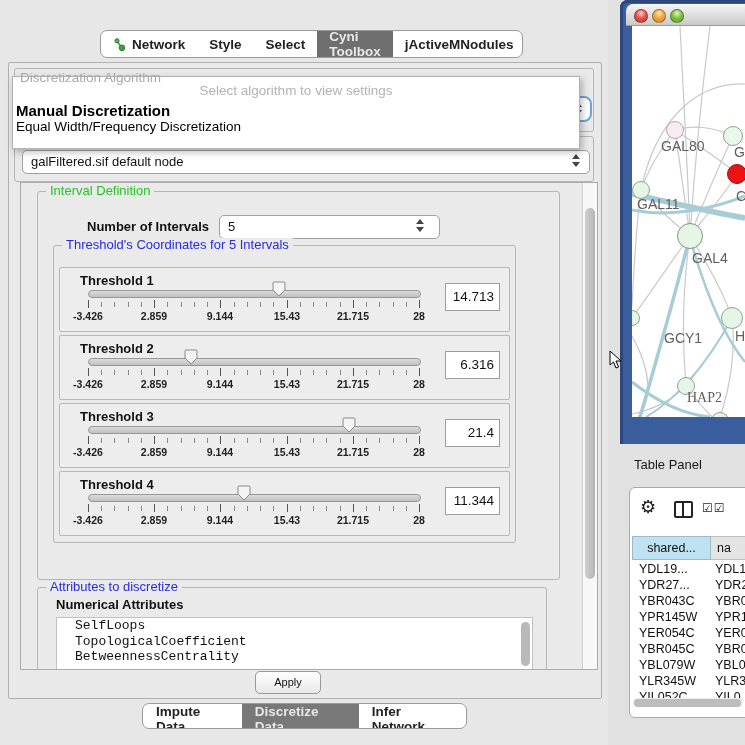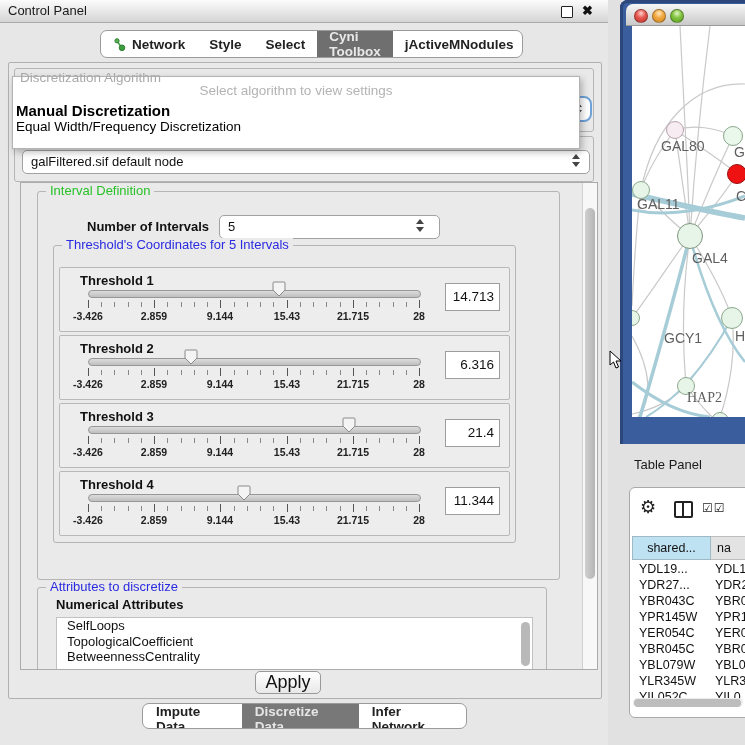--- a/index.html
+++ b/index.html
@@ -62,24 +62,24 @@
   .thr-label{left:20px;top:5px;}
   .track{left:28px;top:22px;width:331px;height:6px;background:linear-gradient(#dcdcdc,#bfbfbf);border:1px solid #979797;border-radius:4px;}
   .handle{top:13px;z-index:2;}
   .ticks-minor{left:28px;top:34px;width:333px;height:5px;background:repeating-linear-gradient(90deg,#888 0,#888 1px,transparent 1px,transparent 13.24px);}
   .ticks-major{left:28px;top:32px;width:333px;height:8px;background:repeating-linear-gradient(90deg,#555 0,#555 1px,transparent 1px,transparent 66.2px);}
   .tick-lab{position:absolute;top:42px;transform:translateX(-50%);font-size:10.5px;font-weight:bold;color:#222;white-space:nowrap;}
   .valbox{left:385px;top:15px;width:48px;height:26px;background:#fff;border:1px solid #9d9d9d;font-size:13.5px;line-height:26px;text-align:right;padding-right:5px;}
 
   .attr-group{left:16px;top:404px;width:508px;height:100px;}
   .attr-list{left:35px;top:434px;width:475px;height:51px;background:#fff;border:1px solid #c2c2c2;overflow:hidden;}
-  .attr-item{font-size:13px;line-height:15.5px;padding-left:10px;white-space:nowrap;}
+  .attr-item{font-size:13px;line-height:15.5px;padding-left:18px;white-space:nowrap;font-family:Liberation Mono, monospace;}
   .list-sb{position:absolute;right:2px;top:4px;width:9px;height:44px;background:#b9b9b9;border-radius:5px;}
 
-  .apply-btn{left:255px;top:671px;width:64px;height:21px;background:linear-gradient(#ffffff,#e8e8e8);border:1px solid #999;border-radius:5px;font-size:18px;text-align:center;line-height:21px;}
+  .apply-btn{left:255px;top:671px;width:64px;height:21px;background:linear-gradient(#ffffff,#e8e8e8);border:1px solid #999;border-radius:5px;font-size:11px;text-align:center;line-height:21px;}
 
   .bottom-tabs{left:142px;top:703px;width:323px;height:24px;background:#fff;border:1px solid #9b9b9b;border-radius:7px;display:flex;overflow:hidden;}
   .btab{display:flex;align-items:flex-start;padding:0 13px;font-size:13.5px;font-weight:bold;color:#222;}
   .btab.active{background:#787878;color:#e6e6e6;}
 
   
   .right-col{left:608px;top:0;width:137px;height:745px;background:#e1e1e1;}
 
   .net-window{left:620px;top:0;width:125px;height:444px;background:#3a5d9e;border-radius:8px 0 0 0;box-shadow:inset 3px 0 0 #2c477c, inset 0 3px 0 #2c477c;}
   .net-titlebar{left:626px;top:4px;width:119px;height:21px;background:linear-gradient(#f6f6f6,#c9c9c9);border-radius:7px 0 0 0;border-bottom:1px solid #9a9a9a;}
@@ -108,25 +108,20 @@
 
   .cursor{left:609px;top:350px;z-index:50;}
 </style>
 </head>
 <body>
 
 <div id="root">
 
   <div class="abs cp">
 
-    <div class="abs cp-titlebar">
-      <div class="abs cp-title">Control Panel</div>
-      <div class="abs float-ico"></div>
-      <div class="abs close-ico">✖</div>
-    </div>
 
     <div class="abs tabbar">
       <div class="tab">
         <svg class="net-ico" width="13" height="13" viewBox="0 0 13 13">
           <line x1="4" y1="3" x2="9" y2="10" stroke="#3f9e3f" stroke-width="1.4"></line>
           <circle cx="4" cy="2.8" r="2.1" fill="#56b556" stroke="#2d7d2d"></circle>
           <circle cx="9" cy="9.8" r="2.8" fill="#3f9e3f" stroke="#2d7d2d"></circle>
         </svg>
         <span>Network</span>
       </div>

